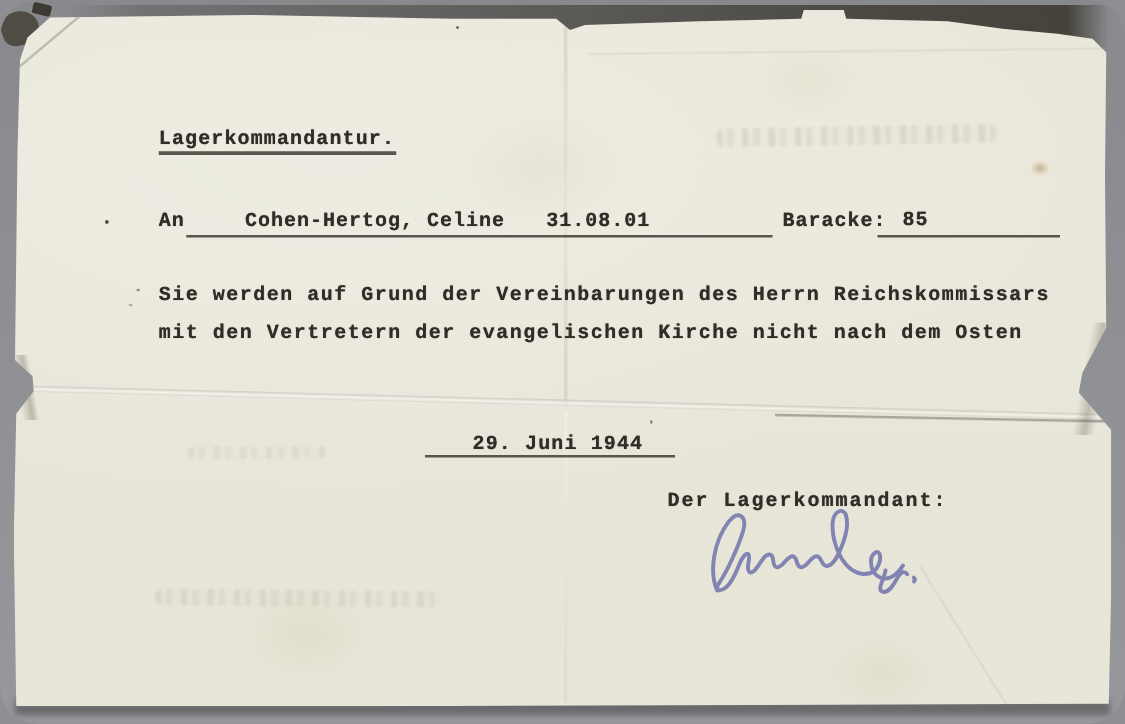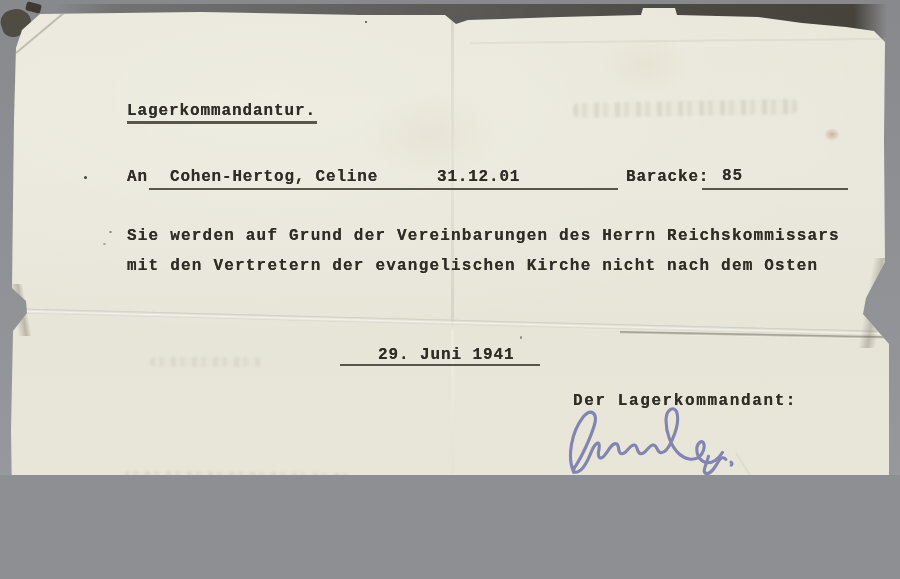--- a/index.html
+++ b/index.html
@@ -1,17 +1,17 @@
 <!DOCTYPE html>
 <html><head>
 <meta charset="utf-8">
 <style>
   html,body{margin:0;padding:0;background:#8d8f92;}
-  .stage{position:relative;width:900px;height:475px;overflow:hidden;
-         font-family:"Liberation Sans",sans-serif;}
+  .stage{position:relative;width:900px;height:579px;overflow:hidden;
+         font-family:"Liberation Sans",sans-serif;border-radius:30px;}
   .backdrop{position:absolute;inset:0;
     background:linear-gradient(180deg,#88898d 0%,#8d8f92 40%,#96989b 100%);}
   
   .top-shadow{position:absolute;left:55px;top:4px;width:832px;height:34px;
     background:linear-gradient(90deg,rgba(62,60,53,0) 0%,rgba(62,60,53,.30) 7%,
       rgba(62,60,53,.55) 40%,rgba(66,63,55,.88) 78%,rgba(66,63,55,.95) 96%,
       rgba(62,60,53,0) 100%);}
   .bottom-shadow{position:absolute;left:12px;top:560px;width:876px;height:12px;
     background:rgba(20,20,18,.35);filter:blur(2.5px);}
   .corner-blotch{position:absolute;left:1px;top:9px;width:30px;height:27px;
@@ -127,34 +127,34 @@
     <div class="speck p4"></div>
     <div class="speck p5"></div>
     <div class="bleed b1"></div>
     <div class="bleed b2"></div>
     <div class="bleed b3"></div>
 
     <div class="typed ls09" style="left:127px;top:102px;">Lagerkommandantur.</div>
     <div class="rule header-u"></div>
 
     <div class="typed ls08" style="left:127px;top:168px;">An</div>
-    <div class="typed ls08" style="left:170px;top:168px;">Cohen-Hertog, Celine</div>
-    <div class="typed ls08" style="left:437px;top:168px;">31.12.01</div>
+    <div class="typed ls08" style="left:196px;top:168px;">Cohen-Hertog, Celine</div>
+    <div class="typed ls08" style="left:437px;top:168px;">31.08.01</div>
     <div class="typed ls08" style="left:626px;top:168px;">Baracke:</div>
     <div class="typed ls08" style="left:722px;top:167px;">85</div>
     <div class="rule u1"></div>
     <div class="rule u2"></div>
 
     <div class="typed ls12" style="left:127px;top:227px;">Sie werden auf Grund der Vereinbarungen des Herrn Reichskommissars</div>
     <div class="typed ls12" style="left:127px;top:257px;font-family:Liberation Mono, monospace;">mit den Vertretern der evangelischen Kirche nicht nach dem Osten</div>
 
-    <div class="typed ls09" style="left:378px;top:346px;">29. Juni 1941</div>
+    <div class="typed ls09" style="left:378px;top:346px;">29. Juni 1944</div>
     <div class="rule u3"></div>
 
-    <div class="typed ls16" style="left:573px;top:392px;">Der Lagerkommandant:</div>
+    <div class="typed ls16" style="left:534px;top:392px;">Der Lagerkommandant:</div>
 
     <svg class="sig" viewBox="0 0 190 78">
       <g fill="none" stroke="#7377ac" stroke-width="3.1" stroke-linecap="round" stroke-linejoin="round" opacity="0.88">
         <path d="M16 66 C10 50 16 26 28 12 C36 3 43 8 39 20 C34 34 24 52 18 60
                  C14 65 17 68 23 64 C30 59 33 48 37 42 C41 36 44 37 42 45
                  C40 53 43 56 48 50 C53 44 56 38 60 40 C63 42 60 49 64 50
                  C69 51 72 42 77 42 C81 42 79 50 83 51 C88 52 91 43 96 43
                  C100 43 99 50 103 51 C108 52 112 45 115 39 C119 31 123 20 121 12
                  C119 5 111 8 110 18 C109 30 113 45 121 53 C127 59 135 61 141 57
                  C145 54 147 48 146 44 C145 40 140 43 139 48 C138 55 141 61 147 63

